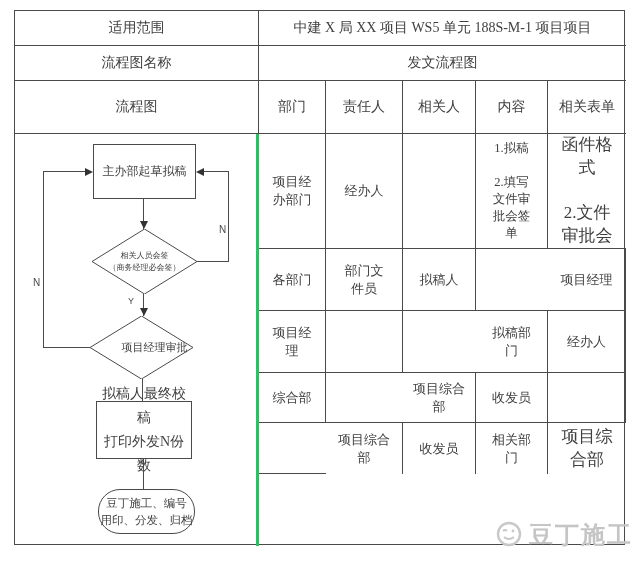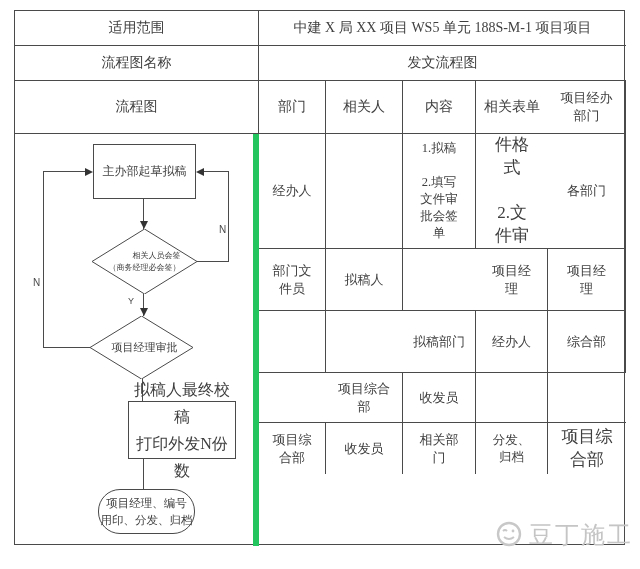--- a/index.html
+++ b/index.html
@@ -31,70 +31,71 @@
   .col-dept  { padding:0 10px; }
   .col-resp  { padding:0 13px; }
   .col-rel   { padding:0 13px; }
   .col-cont  { padding:0 13px; font-size:12.5px; }
   .col-form  { padding:0 13px; font-size:17px; }
   .hdr { font-size:14px; }
 
   
   .fc-cell {
     grid-column:1; grid-row:4 / 10;
-    border-right:6px solid #22c55e;
+    border-right:3px solid #22c55e;
     position:relative;
   }
   .fc-rect {
     position:absolute; border:1px solid #4a4a4a; background:#fff;
     display:flex; align-items:center; justify-content:center;
     text-align:center; white-space:pre-line; font-size:12px; line-height:1.55;
   }
   .fc-stadium {
     position:absolute; border:1px solid #4a4a4a; background:#fff;
     border-radius:22px;
     display:flex; align-items:center; justify-content:center;
     text-align:center; white-space:pre-line; font-size:11.5px; line-height:1.4;
   }
   .fc-line { position:absolute; background:#4a4a4a; }
   .fc-diamond { position:absolute; }
   .fc-diamond svg { display:block; }
   .fc-dtext {
     position:absolute; display:flex; align-items:center; justify-content:center;
-    text-align:right; white-space:pre-line; line-height:1.5;
+    text-align:center; white-space:pre-line; line-height:1.5;
   }
   .arrow { position:absolute; width:0; height:0; }
   .arrow-down  { border-left:4px solid transparent; border-right:4px solid transparent; border-top:8px solid #333; }
   .arrow-left  { border-top:4px solid transparent; border-bottom:4px solid transparent; border-right:8px solid #333; }
   .arrow-right { border-top:4px solid transparent; border-bottom:4px solid transparent; border-left:8px solid #333; }
   .fc-label { position:absolute; font-size:10px; color:#4a4a4a; font-family:"Liberation Sans","DejaVu Sans",sans-serif; }
 
   .watermark {
     position:absolute; left:494px; top:518px; z-index:5;
     display:flex; align-items:center; gap:5px;
     color:#c5c5c5;
   }
   .watermark .wm-text {
-    font-size:24px; letter-spacing:2px; font-weight:400;
+    font-size:24px; letter-spacing:2px; font-weight:700;
     font-family:"Liberation Sans","DejaVu Sans",sans-serif;
   }
 </style>
 </head>
 <body>
 
 <div class="sheet">
 
   <div class="cell hdr">适用范围</div>
   <div class="cell hdr span-right last-col">中建 X 局 XX 项目 WS5 单元 188S-M-1 项目项目</div>
 
   <div class="cell hdr">流程图名称</div>
   <div class="cell hdr span-right last-col">发文流程图</div>
 
   <div class="cell hdr">流程图</div>
   <div class="cell hdr">部门</div>
+  <div class="cell hdr">责任人</div>
   <div class="cell hdr">相关人</div>
   <div class="cell hdr">内容</div>
   <div class="cell hdr last-col">相关表单</div>
 
   <div class="fc-cell">
 
     <div class="fc-rect" style="left:78px; top:10px; width:103px; height:55px;">主办部起草拟稿</div>
 
     <div class="fc-line" style="left:128px; top:65px; width:1px; height:30px;"></div>
     <div class="arrow arrow-down" style="left:125px; top:87px;"></div>
@@ -115,36 +116,36 @@
 
     <div class="fc-line" style="left:128px; top:160px; width:1px; height:22px;"></div>
     <div class="arrow arrow-down" style="left:125px; top:174px;"></div>
     <div class="fc-label" style="left:113px; top:162px; font-size:9px;">Y</div>
 
     <div class="fc-diamond" style="left:75px; top:182px;">
       <svg width="103" height="63" viewBox="0 0 103 63">
         <polygon points="51.5,0 103,31.5 51.5,63 0,31.5" fill="#ffffff" stroke="#4a4a4a" stroke-width="1"></polygon>
       </svg>
     </div>
-    <div class="fc-dtext" style="left:78px; top:182px; width:103px; height:63px; font-size:11px;">项目经理审批</div>
+    <div class="fc-dtext" style="left:88px; top:182px; width:103px; height:63px; font-size:11px;">项目经理审批</div>
 
     <div class="fc-line" style="left:28px; top:213px; width:47px; height:1px;"></div>
     <div class="fc-line" style="left:28px; top:37px; width:1px; height:177px;"></div>
     <div class="fc-line" style="left:28px; top:37px; width:44px; height:1px;"></div>
     <div class="arrow arrow-right" style="left:70px; top:34px;"></div>
     <div class="fc-label" style="left:18px; top:143px;">N</div>
 
     <div class="fc-line" style="left:127px; top:245px; width:1px; height:22px;"></div>
 
-    <div class="fc-rect" style="left:81px; top:267px; width:108px; height:58px; font-size:16px; line-height:1.7;margin-left:32px;">拟稿人最终校稿
+    <div class="fc-rect" style="left:81px; top:267px; width:96px; height:58px; font-size:14px; line-height:1.7;">拟稿人最终校稿
 打印外发N份数</div>
 
     <div class="fc-line" style="left:128px; top:325px; width:1px; height:30px;"></div>
 
-    <div class="fc-stadium" style="left:83px; top:355px; width:97px; height:45px;">项目经理、编号
+    <div class="fc-stadium" style="left:83px; top:355px; width:97px; height:45px;">豆丁施工、编号
 用印、分发、归档</div>
   </div>
 
   <div class="cell col-dept">项目经办部门</div>
   <div class="cell col-resp">经办人</div>
   <div class="cell col-rel"></div>
   <div class="cell col-cont">1.拟稿
 
 2.填写文件审批会签单</div>
   <div class="cell col-form last-col">1.项目函件格式
@@ -167,21 +168,20 @@
   <div class="cell col-form last-col"></div>
 
   <div class="cell col-dept">项目综合部</div>
   <div class="cell col-resp">收发员</div>
   <div class="cell col-rel"></div>
   <div class="cell col-form last-col"></div>
 
   <div class="cell col-dept last-row">项目综合部</div>
   <div class="cell col-resp last-row">收发员</div>
   <div class="cell col-rel last-row">相关部门</div>
-  <div class="cell col-cont last-row">分发、归档</div>
   <div class="cell col-form last-col last-row">项目综合部</div>
 
 </div>
 
 <div class="watermark">
   <span>
     <svg width="30" height="30" viewBox="0 0 30 30">
       <circle cx="15" cy="16" r="11" fill="none" stroke="#c8c8c8" stroke-width="2.4"></circle>
       <path d="M9 13 q2 -2 4 0" fill="none" stroke="#c8c8c8" stroke-width="2"></path>
       <circle cx="19" cy="13" r="1.4" fill="#c8c8c8"></circle>

